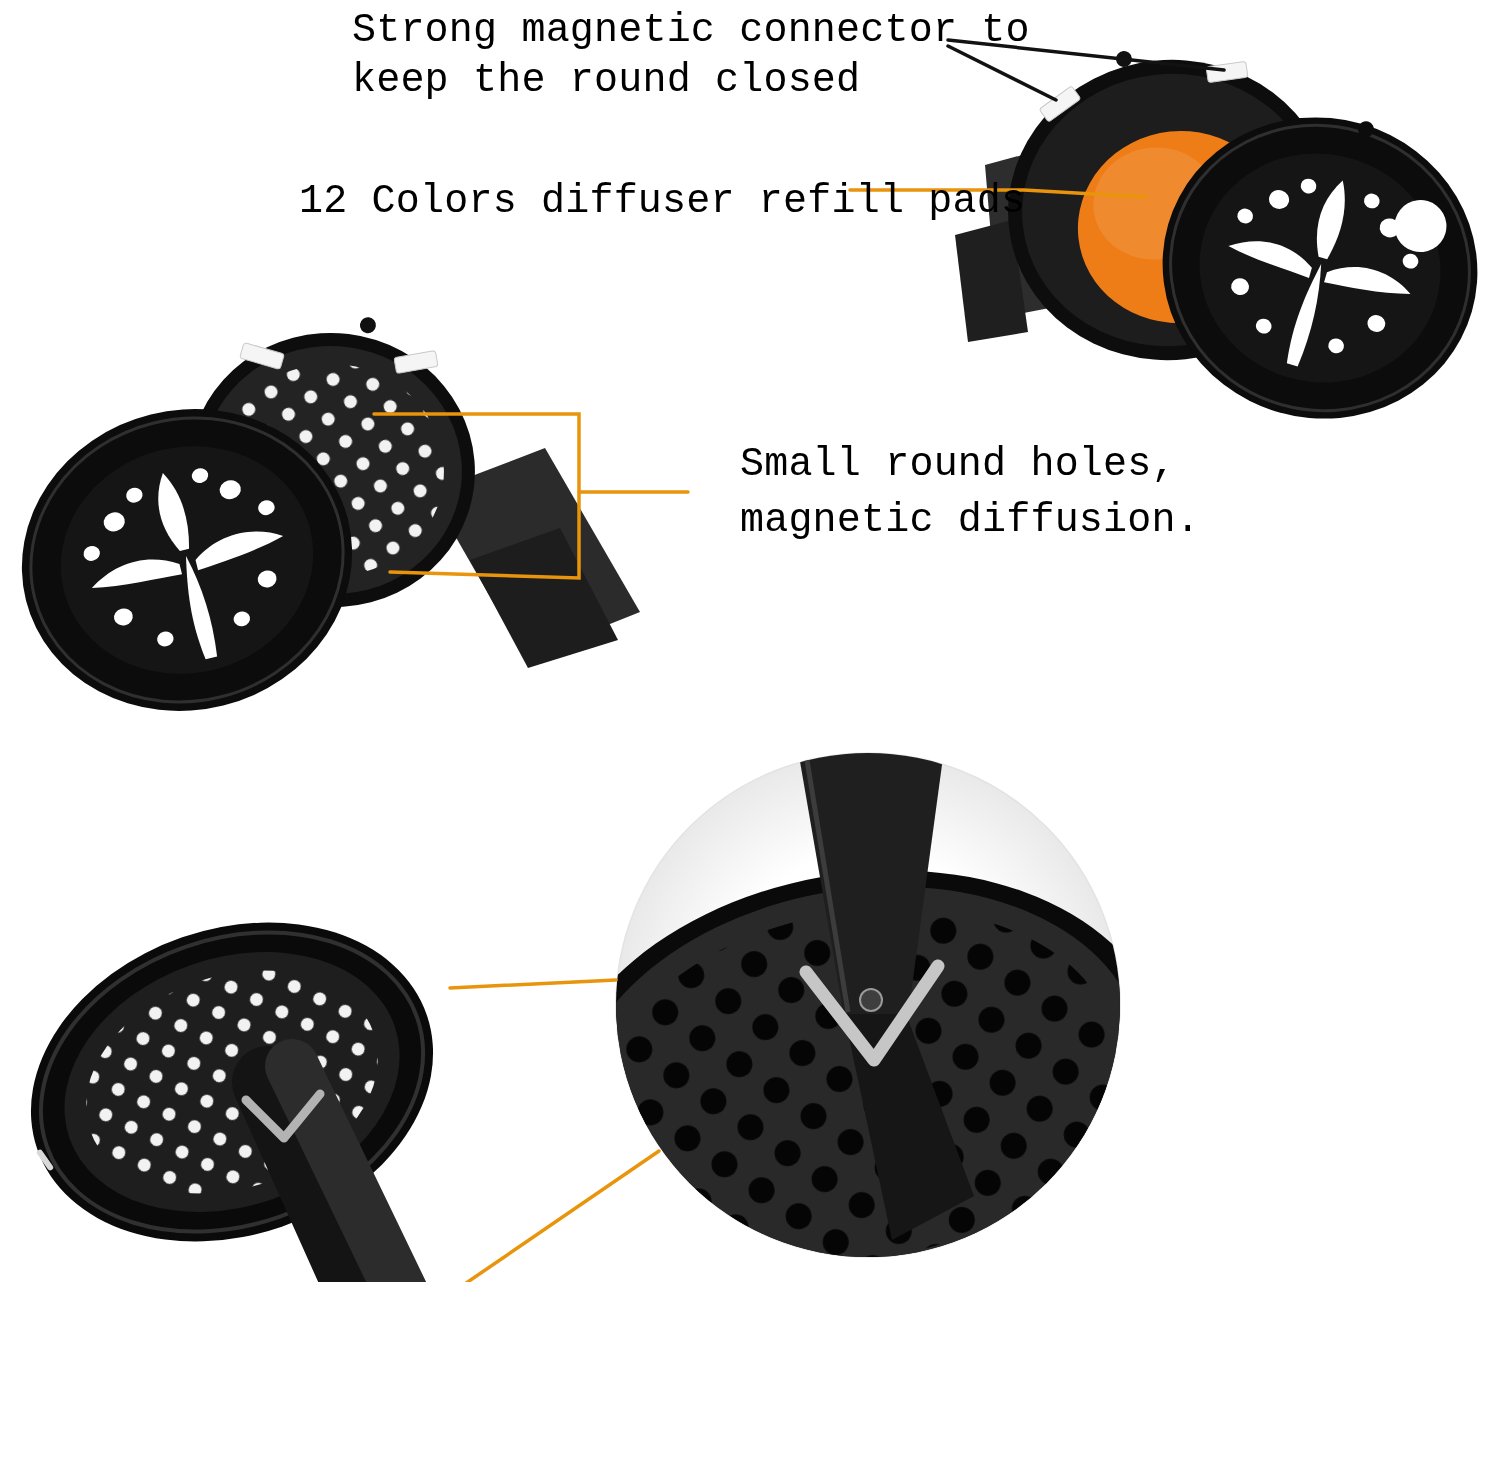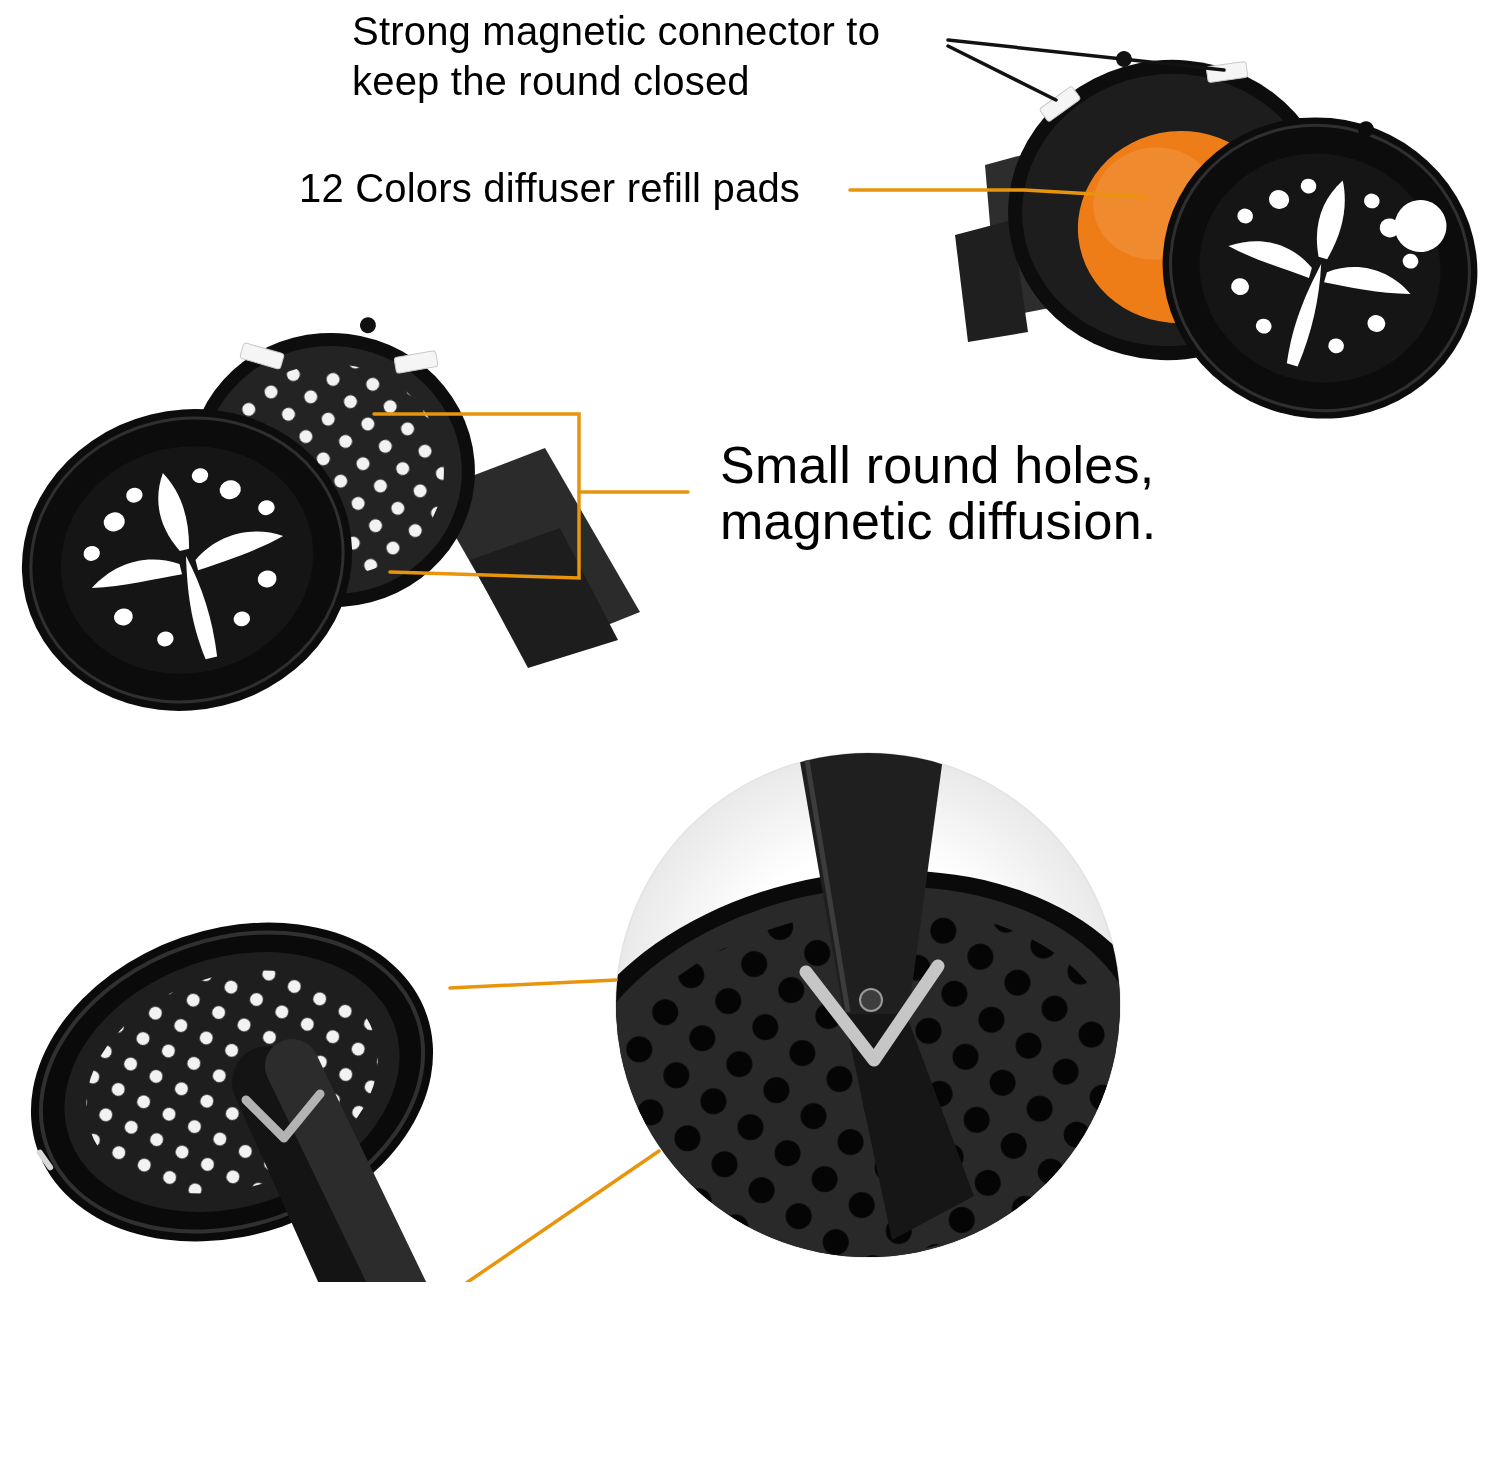--- a/index.html
+++ b/index.html
@@ -6,37 +6,37 @@
     margin: 0;
     padding: 0;
     background: #ffffff;
   }
   .canvas {
     position: relative;
     width: 1497px;
     height: 1282px;
     background: #ffffff;
     overflow: hidden;
-    font-family: Liberation Sans, sans-serif;
+    font-family: Liberation Mono, monospace;
   }
   .canvas svg.figures {
     position: absolute;
     left: 0;
     top: 0;
   }
   .ann {
     position: absolute;
     color: #000000;
     font-weight: 400;
     letter-spacing: 0.2px;
   }
   .ann div { white-space: nowrap; }
   #ann-magnetic { left: 352px; top: 6px;   font-size: 40px; line-height: 50px; }
-  #ann-pads     { left: 299px; top: 164px; font-size: 40px; line-height: 48px; }
-  #ann-holes    { left: 720px; top: 437px; font-size: 52px; line-height: 56px; }
+  #ann-pads     { left: 299px; top: 178px; font-size: 40px; line-height: 48px; }
+  #ann-holes    { left: 740px; top: 437px; font-size: 40px; line-height: 56px; }
   #ann-firmly   { left: 1136px; top: 846px; font-size: 40px; line-height: 51px; }
   #ann-rubber   { left: 694px; top: 1232px; font-size: 45px; line-height: 58px; }
 </style>
 </head>
 <body>
 
 <div class="canvas">
 
   <svg class="figures" width="1497" height="1465" viewBox="0 0 1497 1465">
     <defs>

